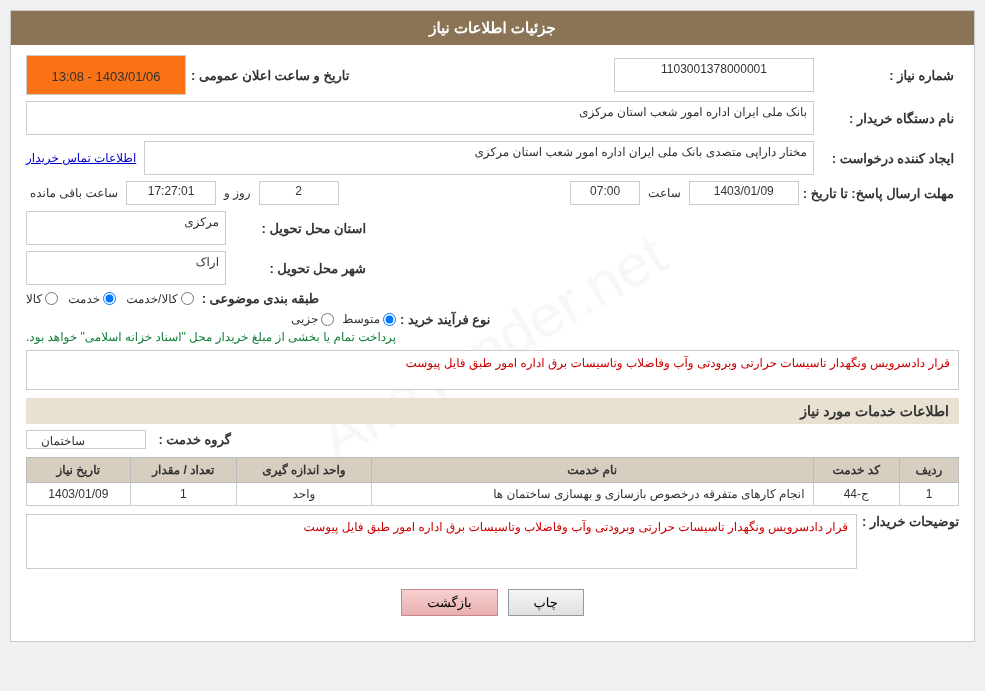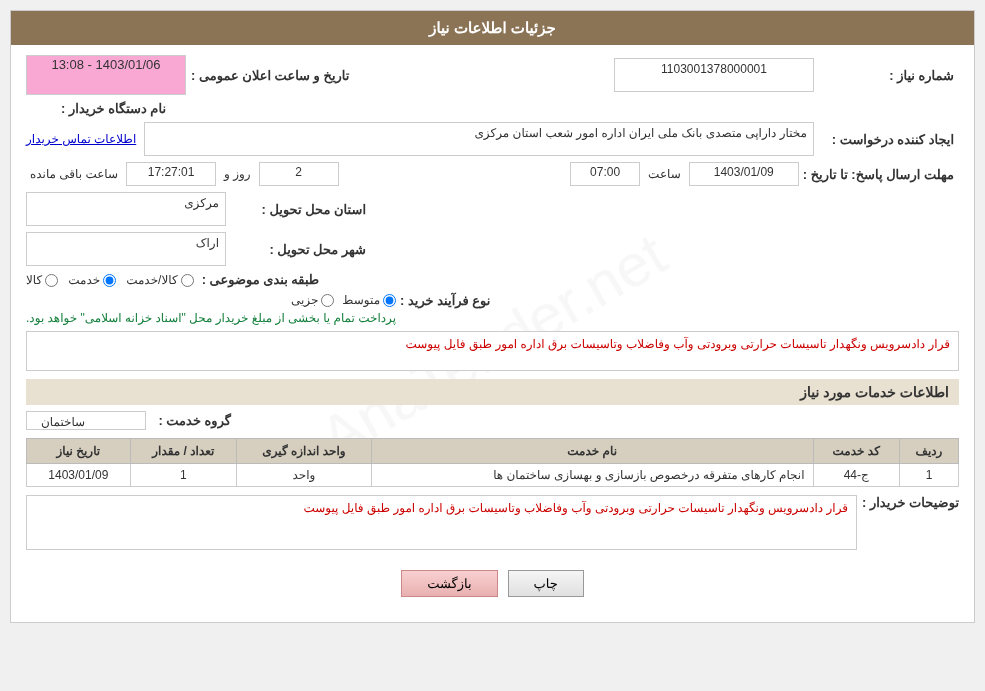--- a/index.html
+++ b/index.html
@@ -62,22 +62,22 @@
       cursor: pointer;
       text-decoration: underline;
       font-size: 12px;
     }
     .announce-label {
       font-weight: bold;
       white-space: nowrap;
     }
     .announce-date-box {
       border: 1px solid #ccc;
-      padding: 1px 8px;
-      background: #f9a8d4;
+      padding: 13px 8px;
+      background: #f97316;
       min-width: 160px;
       text-align: center;
       height: 40px;
     }
     .mdate-row {
       display: flex;
       align-items: center;
       justify-content: flex-end;
       margin-bottom: 6px;
       gap: 4px;
@@ -111,21 +111,21 @@
       font-weight: bold;
       white-space: nowrap;
     }
     .radio-group {
       display: flex;
       gap: 10px;
       align-items: center;
     }
     .radio-item {
       display: flex;
-      align-items: flex-end;
+      align-items: center;
       gap: 3px;
       font-size: 12px;
     }
     .nofarayand-row {
       display: flex;
       align-items: flex-start;
       justify-content: flex-end;
       margin-bottom: 6px;
       gap: 4px;
     }
@@ -280,20 +280,21 @@
       <div class="form-row">
         <span class="label-cell">شماره نیاز :</span>
         <div class="input-box" style="min-width:200px;">1103001378000001</div>
         <div style="flex:1;"></div>
         <span class="announce-label" style="margin-left:5px;">تاریخ و ساعت اعلان عمومی :</span>
         <div class="announce-date-box">1403/01/06 - 13:08</div>
       </div>
 
       <div class="form-row">
         <span class="label-cell">نام دستگاه خریدار :</span>
+        <div class="input-box input-box-rtl" style="min-width:500px;flex:1;">بانک ملی ایران اداره امور شعب استان مرکزی</div>
       </div>
 
       <div class="form-row">
         <span class="label-cell">ایجاد کننده درخواست :</span>
         <div class="input-box input-box-rtl" style="min-width:420px;flex:1;">مختار داراپی  متصدی  بانک ملی ایران اداره امور شعب استان مرکزی</div>
         <span class="link-blue" style="margin-right:8px;">اطلاعات تماس خریدار</span>
       </div>
 
       <div class="mdate-row">
         <span class="mdate-label">مهلت ارسال پاسخ: تا تاریخ :</span>

